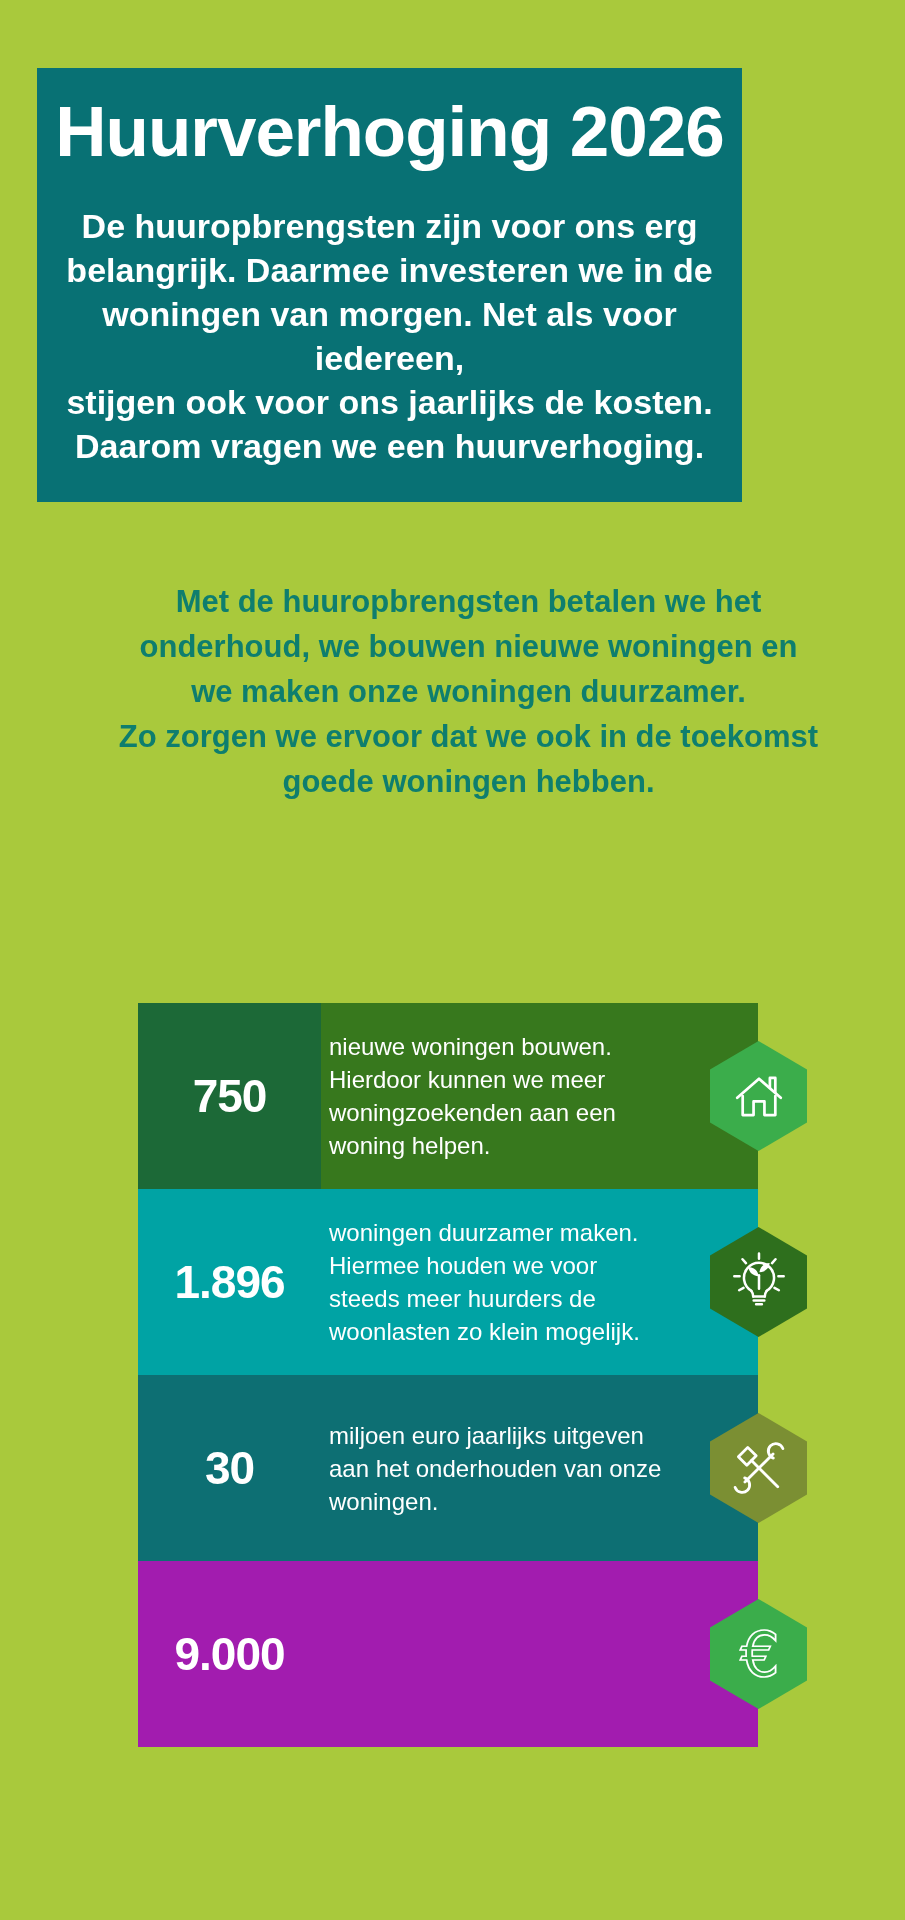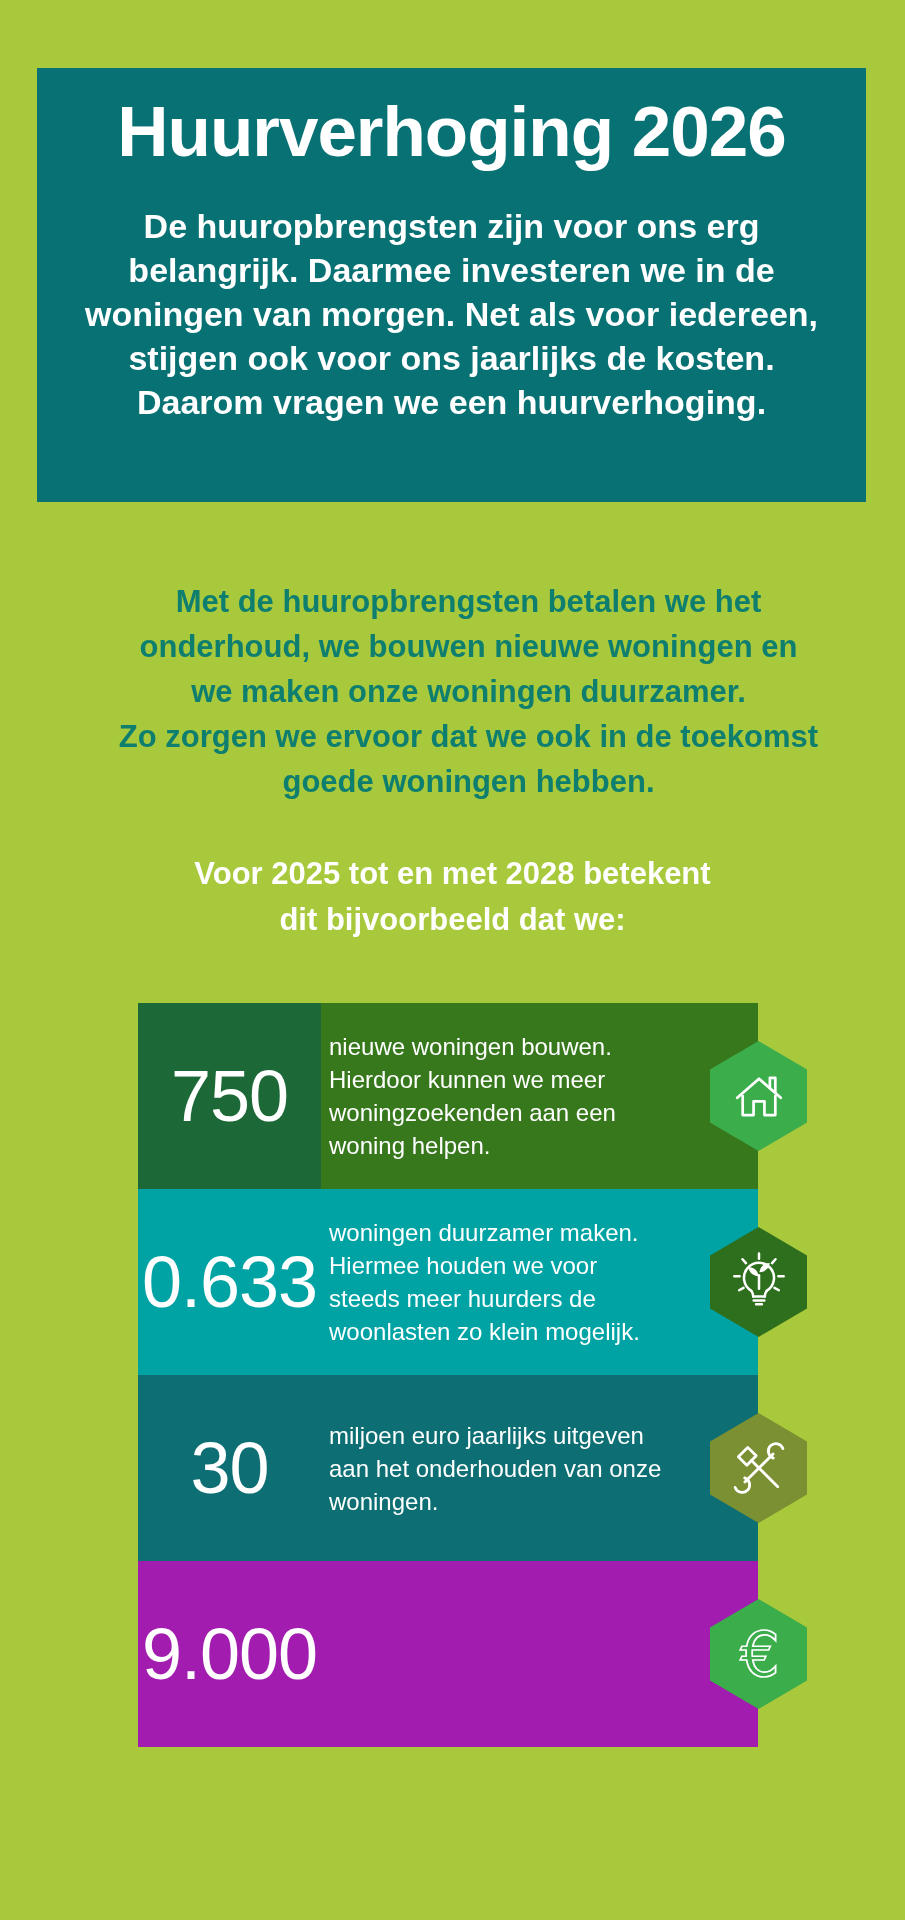--- a/index.html
+++ b/index.html
@@ -3,37 +3,37 @@
 <meta charset="utf-8">
 <style>
   html,body{margin:0;padding:0;}
   .page{
     position:relative;width:905px;height:1920px;overflow:hidden;
     font-family:"Liberation Sans","DejaVu Sans",sans-serif;
   }
   .pre{white-space:pre-line;}
   
   .header-box{
-    position:absolute;left:37px;top:68px;width:829px;height:434px;
+    position:absolute;left:37px;top:68px;width:705px;height:434px;
     text-align:center;color:#ffffff;
   }
   .title{margin:26px 0 0 0;font-size:71px;font-weight:bold;line-height:1.08;letter-spacing:-1px;}
   .header-par{margin:33px 0 0 0;font-size:34px;font-weight:bold;line-height:44px;}
   
   .intro{position:absolute;left:0;top:563px;width:100%;margin:16px;
     text-align:center;color:#0e7e6e;font-size:31px;font-weight:bold;line-height:45px;}
   
   .subtitle{position:absolute;left:0;top:851px;width:100%;margin:0;
     text-align:center;color:#ffffff;font-size:31px;font-weight:bold;line-height:46px;}
   
   .stats{position:absolute;left:138px;top:1003px;width:620px;}
   .row{position:relative;display:flex;height:186px;}
   .num{
     width:183px;flex:0 0 183px;display:flex;align-items:center;justify-content:center;
-    color:#ffffff;font-size:72px;font-weight:normal;letter-spacing:-1px;
+    color:#ffffff;font-size:46px;font-weight:bold;letter-spacing:-1px;
   }
   .desc{
     flex:1;display:flex;flex-direction:column;justify-content:center;
     color:#ffffff;font-size:24px;line-height:33px;
     padding:0 30px 0 8px;box-sizing:border-box;
   }
   .hex{
     position:absolute;left:572px;top:38px;width:97px;height:110px;
     clip-path:polygon(50% 0,100% 26%,100% 74%,50% 100%,0 74%,0 26%);
     display:flex;align-items:center;justify-content:center;
@@ -53,42 +53,40 @@
 stijgen ook voor ons jaarlijks de kosten.
 Daarom vragen we een huurverhoging.</p>
   </section>
 
   <p class="intro pre">Met de huuropbrengsten betalen we het
 onderhoud, we bouwen nieuwe woningen en
 we maken onze woningen duurzamer.
 Zo zorgen we ervoor dat we ook in de toekomst
 goede woningen hebben.</p>
 
-  <p class="subtitle pre">Voor 2025 tot en met 2028 betekent
-dit bijvoorbeeld dat we:</p>
 
   <div class="stats">
 
     <div class="row">
       <div class="num" style="background: rgb(28, 105, 55);">750</div>
       <div class="desc pre" style="background: rgb(55, 120, 29);">nieuwe woningen bouwen.
 Hierdoor kunnen we meer
 woningzoekenden aan een
 woning helpen.</div>
       <div class="hex" style="background: rgb(59, 173, 75);">
         <svg width="58" height="58" viewBox="0 0 64 64" fill="none" stroke="#ffffff" stroke-width="3" stroke-linecap="round" stroke-linejoin="round">
           <path d="M8 34 L32 13 L56 34"></path>
           <path d="M44 23 V12 H50 V28"></path>
           <path d="M14 32 V53 H26 V38 H38 V53 H50 V32"></path>
         </svg>
       </div>
     </div>
 
     <div class="row" style="background: rgb(0, 163, 164);">
-      <div class="num">0.633</div>
+      <div class="num">1.896</div>
       <div class="desc pre">woningen duurzamer maken.
 Hiermee houden we voor
 steeds meer huurders de
 woonlasten zo klein mogelijk.</div>
       <div class="hex" style="background: rgb(46, 111, 29);">
         <svg width="62" height="66" viewBox="0 0 64 66" fill="none" stroke="#ffffff" stroke-width="2.6" stroke-linecap="round">
           <path d="M32 3.5 V9 M15 9.5 L18.5 13.5 M49 9.5 L45.5 13.5 M6.5 27 H12 M52 27 H57.5 M11.5 41.5 L16 39 M52.5 41.5 L48 39"></path>
           <path d="M24 42 A15.5 15.5 0 1 1 40 42"></path>
           <path d="M24 42 C25.5 44 26 45.5 26 48 M40 42 C38.5 44 38 45.5 38 48"></path>
           <path d="M26 48 H38 M26.5 52 H37.5 M29 56 H35"></path>

